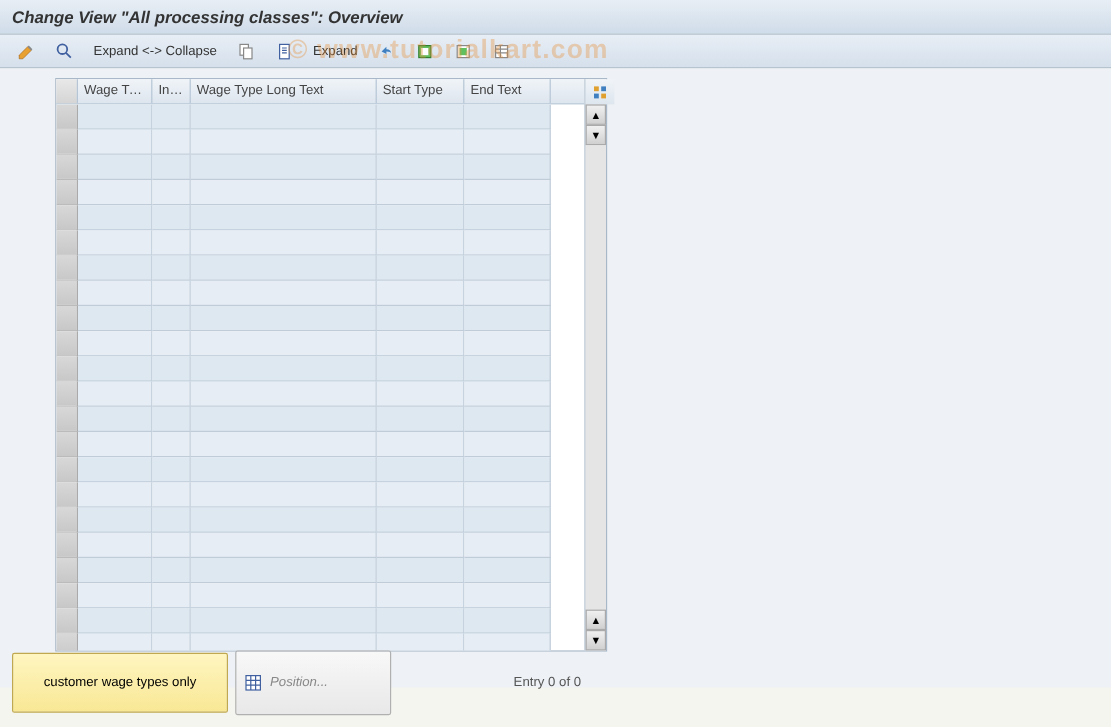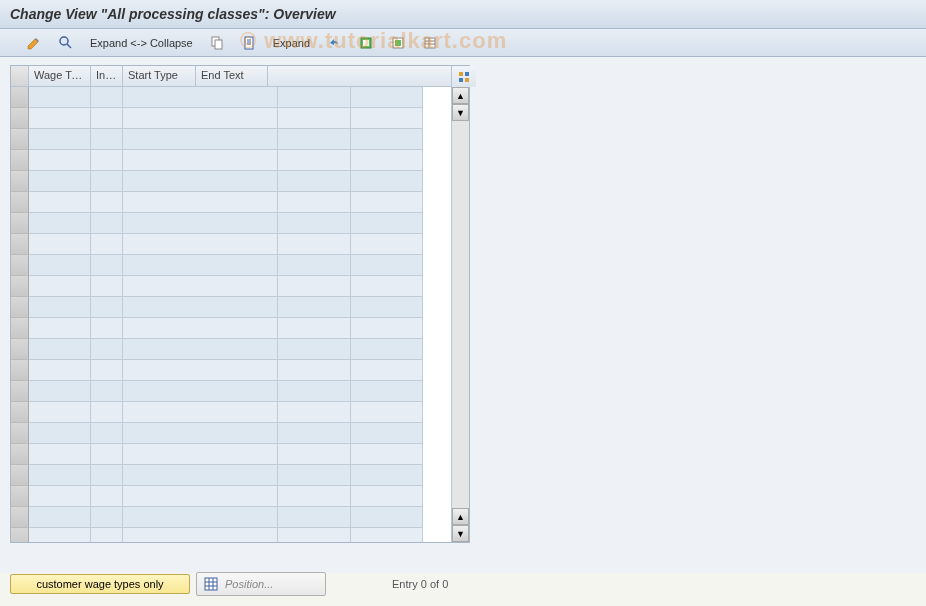--- a/index.html
+++ b/index.html
@@ -20,21 +20,21 @@
       background: linear-gradient(to bottom, #e8eef5, #cfdce9);
       padding: 6px 10px;
       border-bottom: 1px solid #a8b8c8;
       font-weight: bold;
       font-style: italic;
       font-size: 14px;
       color: #333;
     }
     .toolbar {
       background: linear-gradient(to bottom, #e8eef5, #d5e0ec);
-      padding: 2px 20px;
+      padding: 2px 8px;
       border-bottom: 1px solid #a8b8c8;
       display: flex;
       align-items: center;
       gap: 4px;
       height: 28px;
     }
     .toolbar-btn {
       display: inline-flex;
       align-items: center;
       gap: 3px;
@@ -56,20 +56,21 @@
       padding: 8px 10px;
       background: #eef2f6;
       height: calc(100% - 90px);
     }
     .table-container {
       border: 1px solid #a8b8c8;
       background: #fff;
       width: 460px;
       position: relative;
       display: flex;
+      margin-left: 36px;
     }
     .table-main {
       flex: 1;
     }
     .table-header {
       display: flex;
       background: linear-gradient(to bottom, #f0f4f8, #dde5ee);
       border-bottom: 1px solid #b5c5d5;
       height: 21px;
     }
@@ -158,39 +159,39 @@
       left: 10px;
       right: 10px;
       display: flex;
       align-items: center;
       gap: 6px;
     }
     .footer-btn {
       background: linear-gradient(to bottom, #fff5c0, #f8e895);
       border: 1px solid #c0a850;
       border-radius: 2px;
-      padding: 3px 14px;
+      padding: 18px 14px;
       font-size: 11px;
       cursor: pointer;
       min-width: 180px;
       text-align: center;
     }
     .footer-btn.position {
       background: linear-gradient(to bottom, #f8f8f8, #e8e8e8);
       border-color: #b0b0b0;
       color: #888;
       min-width: 130px;
       display: flex;
       align-items: center;
       gap: 6px;
       padding-left: 6px;
       font-style: italic;
     }
     .entry-status {
-      margin-left: 60px;
+      margin-left: 96px;
       font-size: 11px;
       color: #555;
     }
     .watermark {
       position: absolute;
       top: 28px;
       left: 240px;
       font-size: 22px;
       font-weight: bold;
       color: rgba(230, 140, 50, 0.35);
@@ -283,20 +284,21 @@
 
 <div class="watermark">© www.tutorialkart.com</div>
 
 <div class="main-area">
   <div class="table-container">
     <div class="table-main">
       <div class="table-header">
         <div class="row-selector-header"></div>
         <div class="table-header-cell col-wagety">Wage Ty...</div>
         <div class="table-header-cell col-inf">Inf...</div>
+        <div class="table-header-cell col-long">Wage Type Long Text</div>
         <div class="table-header-cell col-start">Start Type</div>
         <div class="table-header-cell col-end">End Text</div>
       </div>
       <div class="table-body" id="table-body">
           <div class="table-row">
             <div class="row-selector"></div>
             <div class="table-cell col-wagety"></div>
             <div class="table-cell col-inf"></div>
             <div class="table-cell col-long"></div>
             <div class="table-cell col-start"></div>

